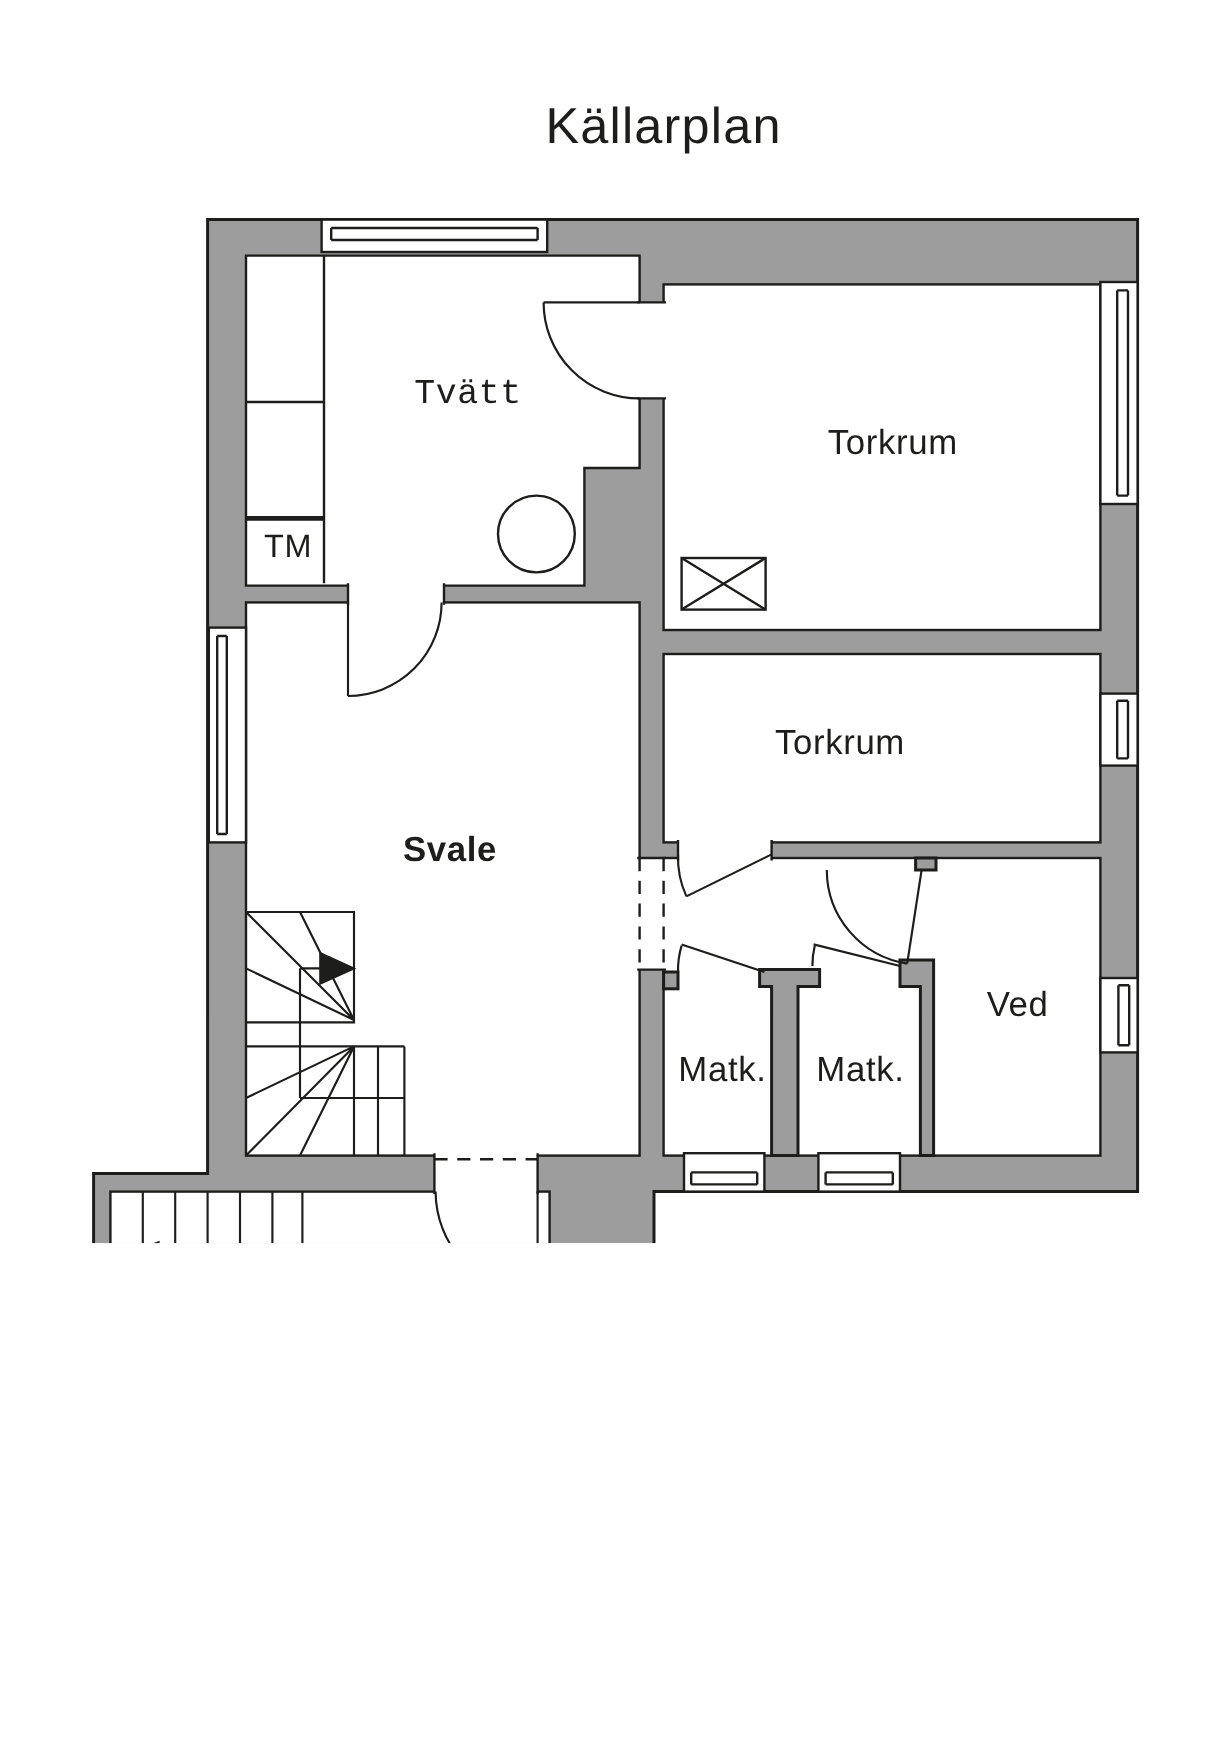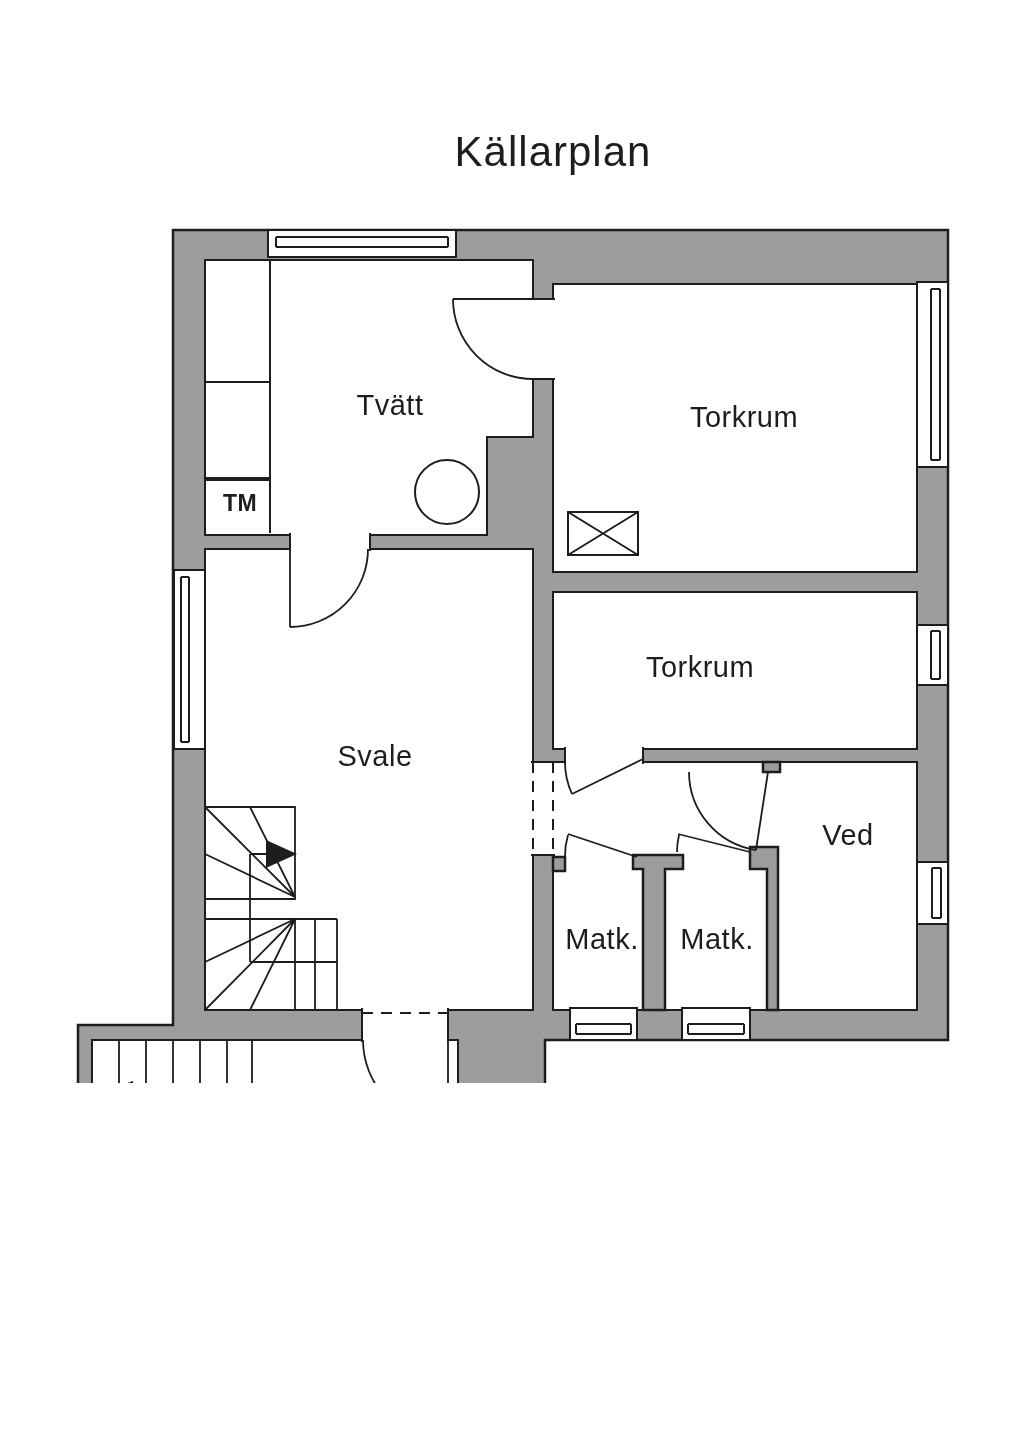--- a/index.html
+++ b/index.html
@@ -8,32 +8,31 @@
     --background:#ffffff;
   }
   html,body{margin:0;padding:0;background:var(--background);}
   #canvas{
     position:relative;
     width:1024px;height:1036px;
     background:var(--background);
     font-family:"Liberation Sans", sans-serif;
     color:var(--line);
     overflow:hidden;
-    margin-top:47px;
   }
   #plan-svg{position:absolute;left:0;top:0;}
   .room-label{
     position:absolute;
     transform:translate(-50%,-50%);
     font-size:29px;
     letter-spacing:0.5px;
     white-space:nowrap;
     color:var(--line);
   }
-  .small-label{font-size:23px;font-weight:bold;}
+  .small-label{font-size:27px;}
   #page-title{
     position:absolute;
     left:553px;top:105px;
     transform:translate(-50%,-50%);
     font-size:42px;
     letter-spacing:1px;
     font-weight:400;
     white-space:nowrap;
     color:var(--line);
   }
@@ -191,22 +190,22 @@
     </g>
 
     <g>
       <path class="dash" d="M327,1203 V1232 M460,1203 V1232"></path>
       <path class="dash" d="M317,1232 H468 V1265 H317 Z"></path>
     </g>
   </svg>
 
   <div id="page-title">Källarplan</div>
 
-  <div class="room-label" style="left:390px;top:358px;">Tvätt</div>
+  <div class="room-label" style="left:390px;top:328px;font-family:Liberation Mono, monospace;">Tvätt</div>
   <div class="room-label" style="left:744px;top:370px;">Torkrum</div>
   <div class="room-label" style="left:700px;top:620px;">Torkrum</div>
-  <div class="room-label" style="left:375px;top:709px;">Svale</div>
+  <div class="room-label" style="left:375px;top:709px;font-weight:bold;">Svale</div>
   <div class="room-label" style="left:602px;top:892px;">Matk.</div>
   <div class="room-label" style="left:717px;top:892px;">Matk.</div>
-  <div class="room-label" style="left:848px;top:788px;">Ved</div>
+  <div class="room-label" style="left:848px;top:838px;">Ved</div>
   <div class="room-label small-label" style="left:240px;top:456px;">TM</div>
 
 </div>
 
 </body></html>

